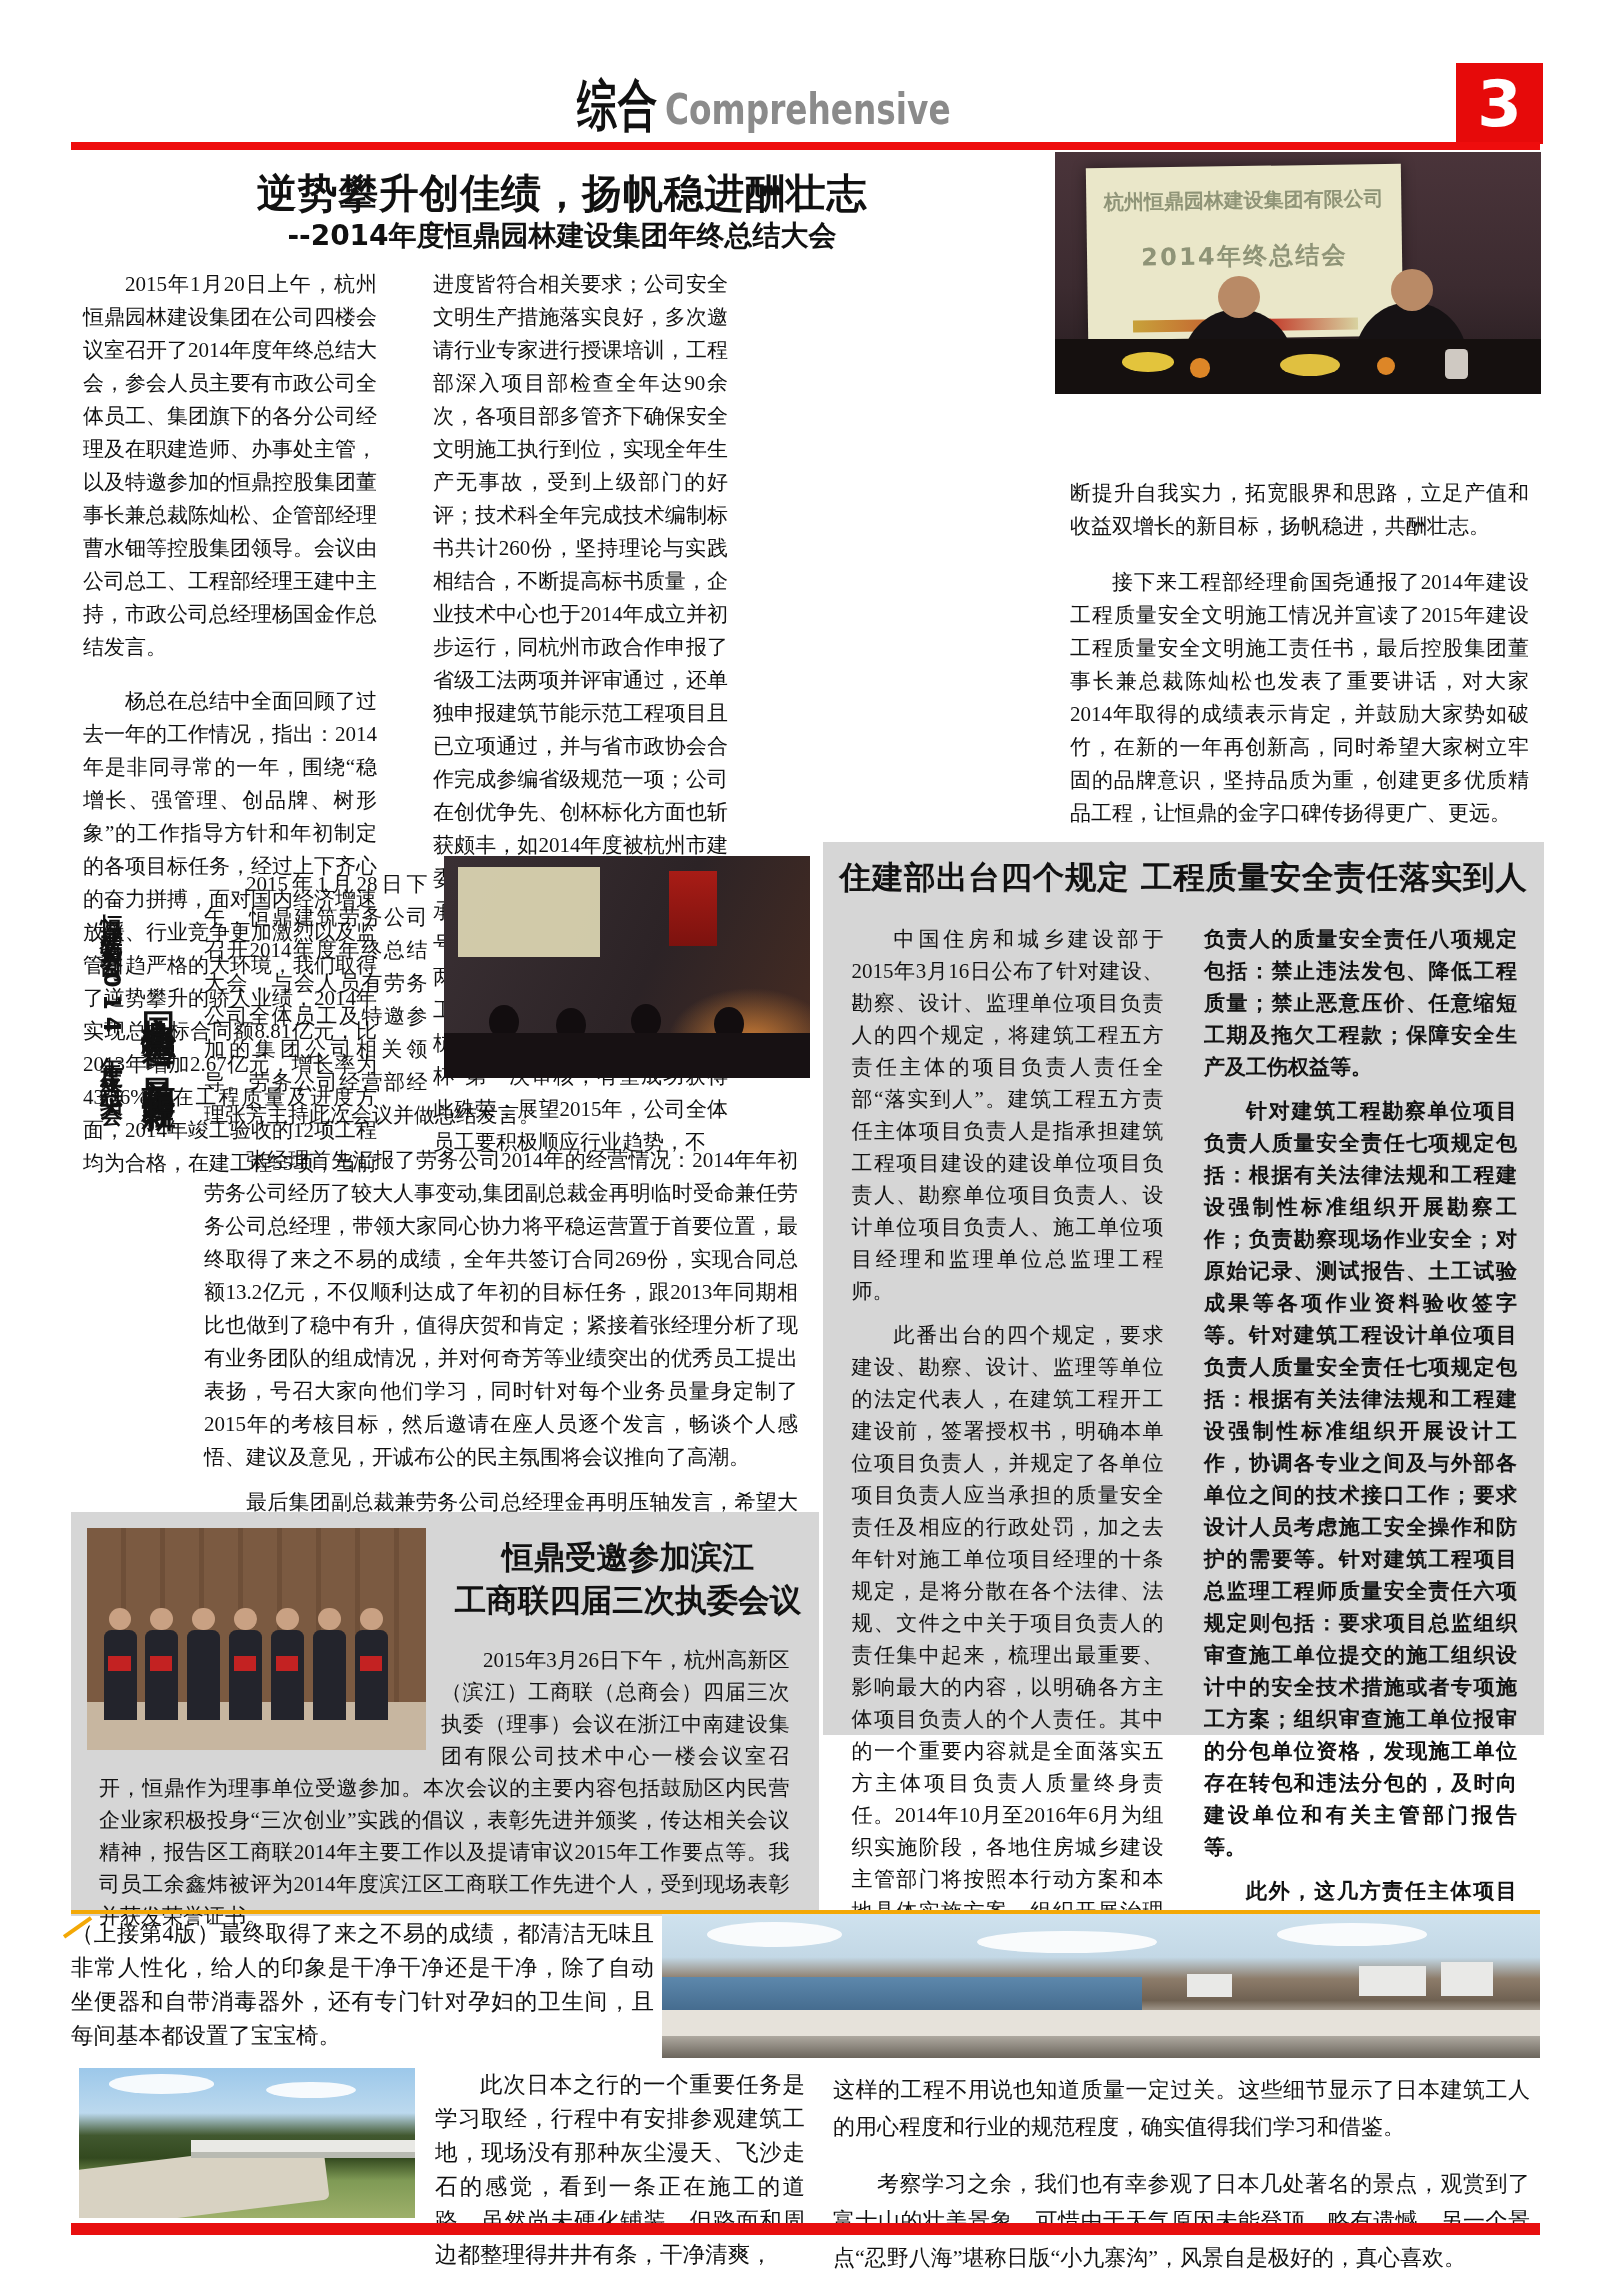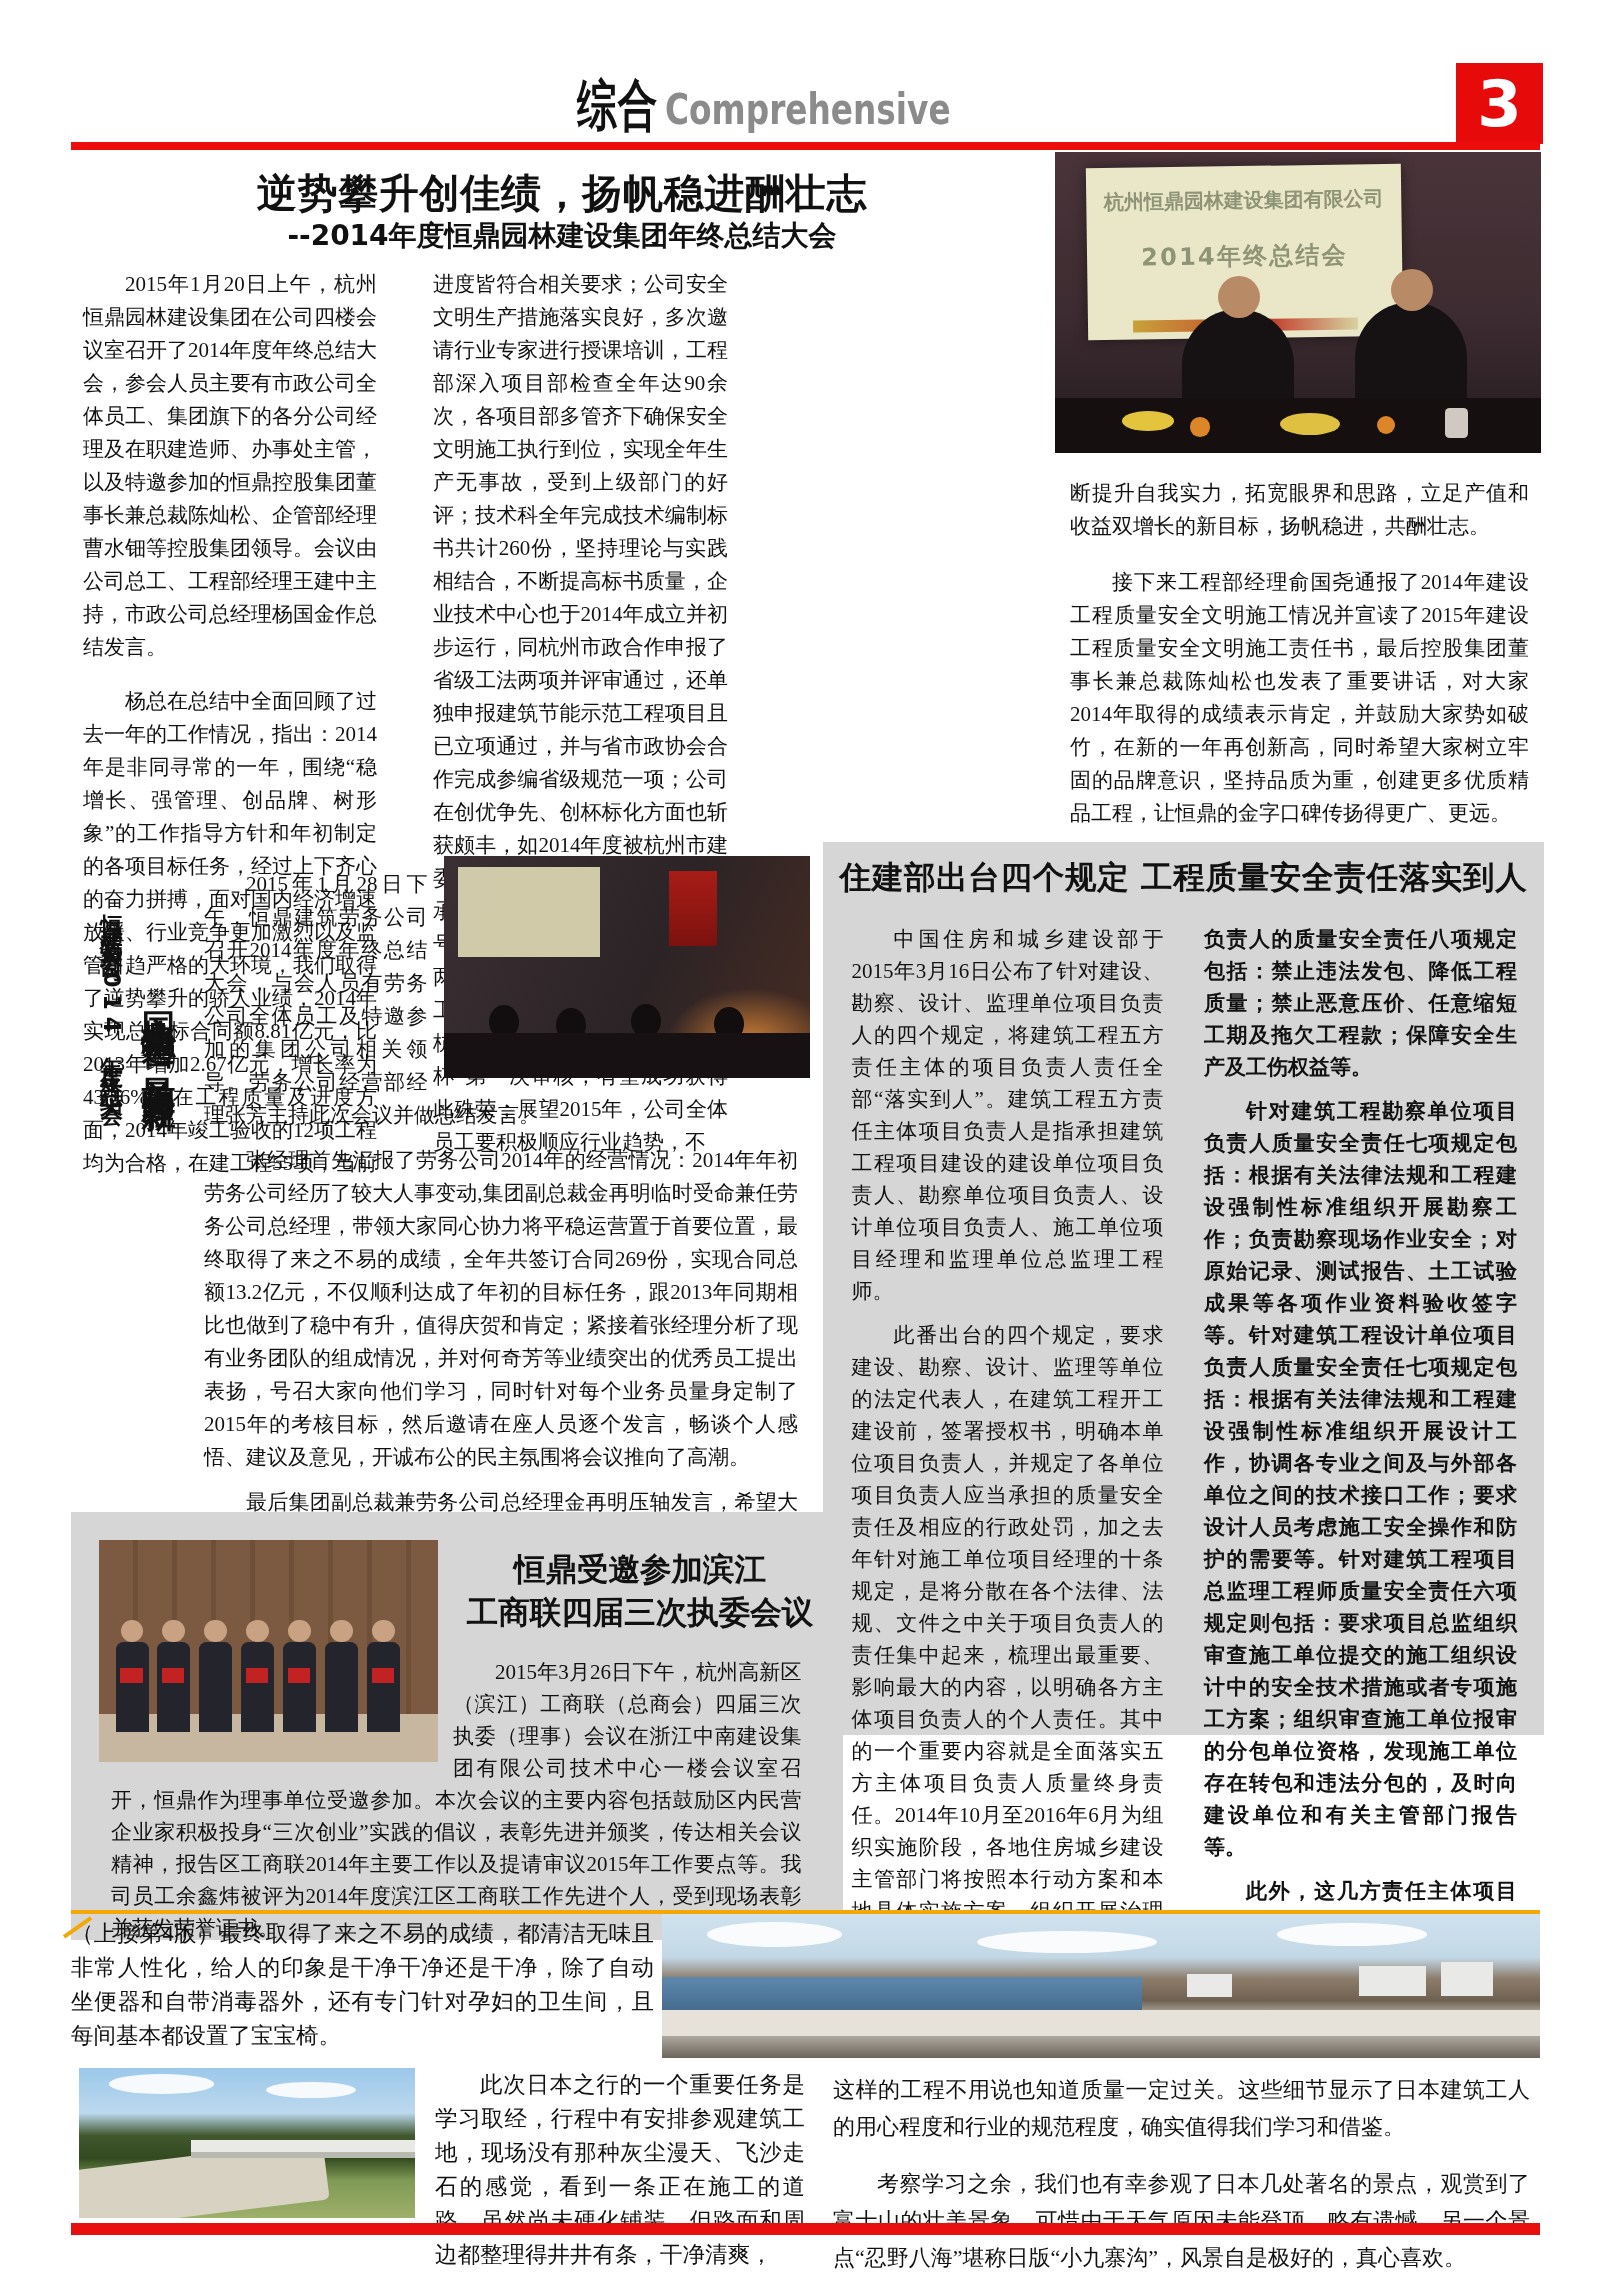--- a/index.html
+++ b/index.html
@@ -22,21 +22,21 @@
   
   #a1-title{left:71px;top:166px;width:982px;text-align:center;font-size:40px;font-weight:900;letter-spacing:0.7px;}
   #a1-sub{left:71px;top:217px;width:982px;text-align:center;font-size:28px;font-weight:900;}
   .a1col{font-size:21px;line-height:33px;}
   #a1-c1{left:71px;top:256px;width:318px;}
   #a1-c2{left:421px;top:256px;width:319px;}
   #a1-c3{left:1058px;top:465px;width:483px;}
   #a1-c1 p+p,#a1-c3 p+p{margin-top:0;}
 
   
-  #photo1{left:1055px;top:152px;width:486px;height:301px;background:linear-gradient(180deg,#4a343a 0%,#3c2b30 55%,#241b1e 100%);overflow:hidden;}
+  #photo1{left:1055px;top:152px;width:486px;height:242px;background:linear-gradient(180deg,#4a343a 0%,#3c2b30 55%,#241b1e 100%);overflow:hidden;}
   #p1-screen{position:absolute;left:31.5px;top:13.5px;width:315px;height:172px;background:#eae7c9;transform:rotate(-.8deg);box-shadow:0 0 13.5px rgba(0,0,0,.45);}
   .p1-line{color:#8f9477;text-align:center;font-weight:bold;}
   #p1-l1{font-size:20px;margin-top:21px;}
   #p1-l2{font-size:24px;margin-top:25.5px;letter-spacing:2.2px;}
   #p1-band{position:absolute;left:45px;bottom:7.5px;width:225px;height:12px;background:linear-gradient(90deg,#c8a23a,#c23a2a 60%,#d8d2a0);}
   .p1-man{position:absolute;width:112px;height:112px;background:#161214;border-radius:50% 50% 6px 6px;}
   .p1-head{position:absolute;top:-33px;left:36px;width:42px;height:42px;border-radius:50%;background:#b98a66;}
   #p1-table{position:absolute;left:0;bottom:0;width:100%;height:55px;background:#15100f;}
   .fruit{position:absolute;border-radius:50%;}
 
@@ -54,21 +54,21 @@
   #a2-text p+p{margin-top:0;}
 
   
   #a3-box{left:823px;top:842px;width:721px;height:893px;background:#d6d6d6;}
   #a3-title{position:absolute;left:0;top:15px;width:100%;text-align:center;font-size:31.5px;font-weight:900;letter-spacing:0.7px;}
   .a3col{position:absolute;top:69px;font-size:21px;line-height:32px;}
   #a3-c1{left:16.5px;width:336px;}
   #a3-c2{left:369px;width:337px;font-weight:bold;}
 
   
-  #a4-box{left:71px;top:1512px;width:740px;height:396px;background:#d6d6d6;padding:16px;}
+  #a4-box{left:71px;top:1512px;width:740px;height:396px;background:#d6d6d6;padding:4px;}
   #photo3{float:left;width:339px;height:222px;margin:12px 15px 7.5px 12px;position:relative;overflow:hidden;
           background:repeating-linear-gradient(90deg,#7b5a41 0 34px,#6e4f38 34px 39px);}
   #p3-floor{position:absolute;left:0;bottom:0;width:100%;height:48px;background:#c7b6a0;}
   .p3-person{position:absolute;bottom:30px;width:33px;height:90px;background:#23242c;border-radius:7.5px 7.5px 0 0;}
   .p3-phead{position:absolute;top:-22.5px;left:5.2px;width:22.5px;height:22.5px;border-radius:50%;background:#c9a183;}
   .p3-cert{position:absolute;top:25.5px;left:4.5px;width:22.5px;height:15px;background:#c32222;}
   #a4-title{padding-top:19.5px;font-size:31.5px;font-weight:900;text-align:center;line-height:43px;}
   #a4-body{font-size:21px;line-height:32px;padding:10.5px 13.5px 0 12px;}
 
   

